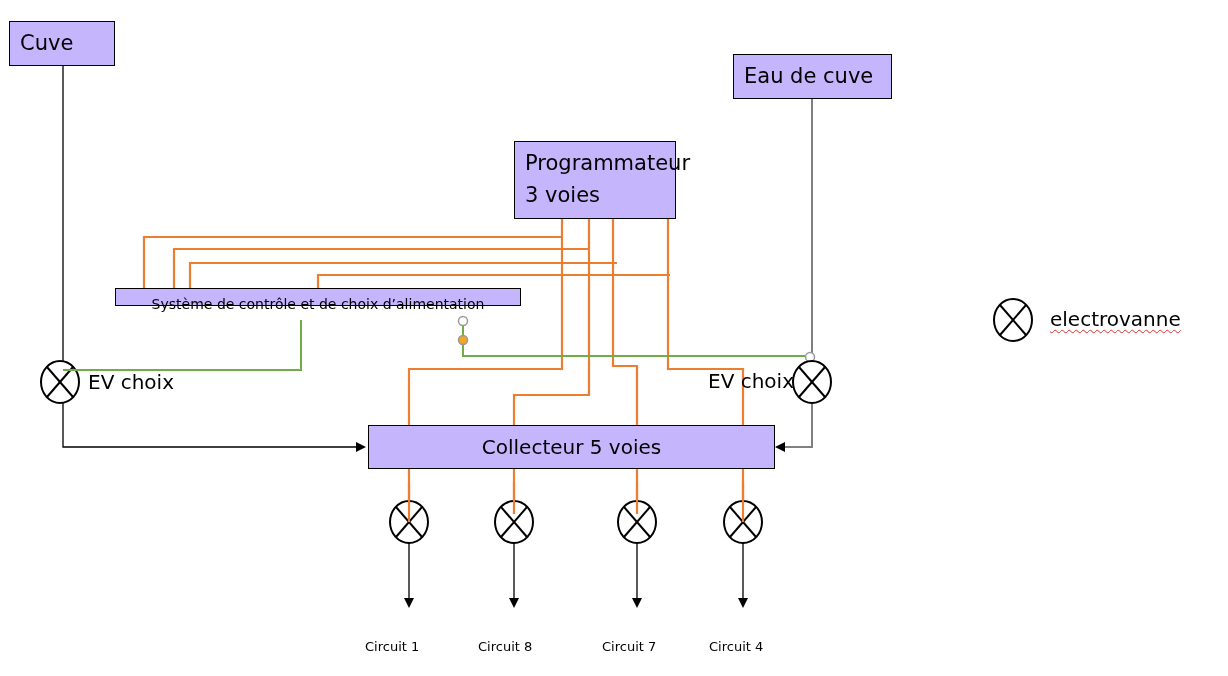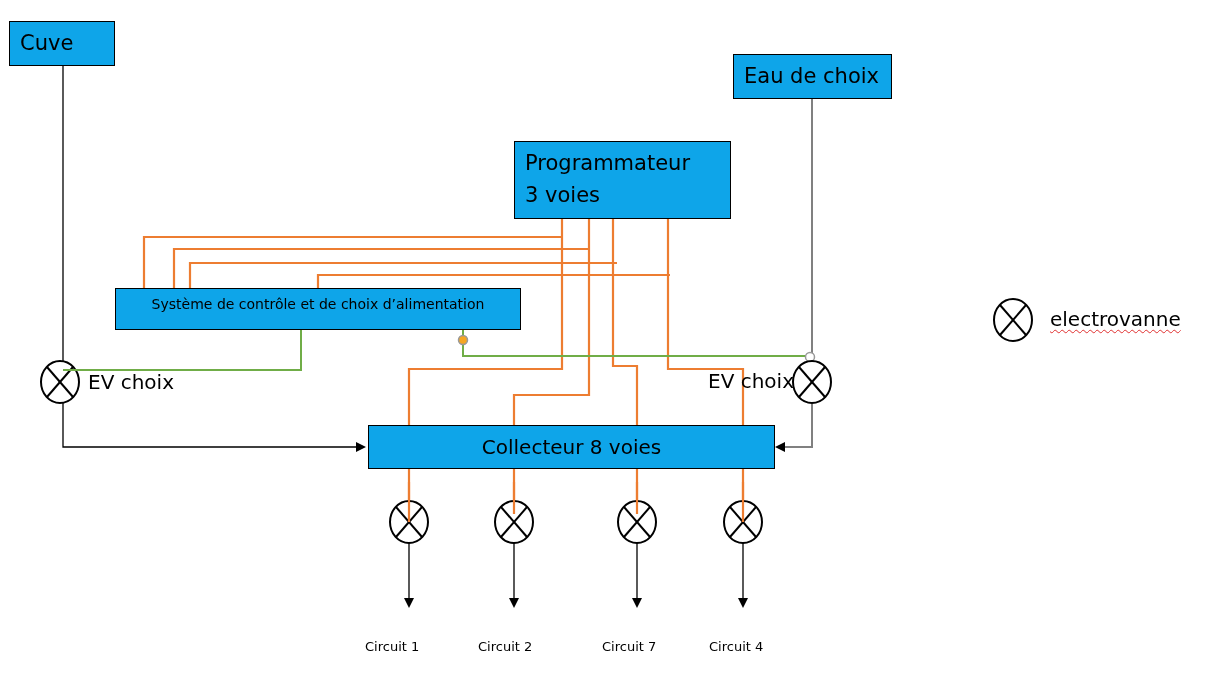--- a/index.html
+++ b/index.html
@@ -1,19 +1,19 @@
 <!DOCTYPE html>
 <html><head>
 <meta charset="utf-8">
 <style>
   html, body { margin: 0; padding: 0; background: #ffffff; }
   body { width: 1228px; height: 676px; position: relative; overflow: hidden;
          font-family: "DejaVu Sans", sans-serif; color: #000; }
   svg { position: absolute; left: 0; top: 0; }
-  .box { position: absolute; box-sizing: border-box; border: 1px solid #000; background: #0ea5e9; }
+  .box { position: absolute; box-sizing: border-box; border: 1px solid #000; background: #c4b5fd; }
   .lbl { position: absolute; white-space: nowrap; }
   .t24 { font-size: 21px; }
   .t20 { font-size: 20px; text-align: right; }
   .t13 { font-size: 13px; }
   .t14 { font-size: 14px; }
   .squiggle { text-decoration: underline wavy #e03030; text-decoration-thickness: 1px; text-underline-offset: 3px; }
 </style>
 </head>
 <body>
 
@@ -108,37 +108,37 @@
     <line x1="-13" y1="-15" x2="13" y2="15" stroke="#000" stroke-width="2"></line>
     <line x1="13" y1="-15" x2="-13" y2="15" stroke="#000" stroke-width="2"></line>
   </g>
 </svg>
 
 <div class="box" style="left:9px;top:21px;width:106px;height:45px;">
   <span class="lbl t24" style="left:10px;top:9px;">Cuve</span>
 </div>
 
 <div class="box" style="left:733px;top:54px;width:159px;height:45px;">
-  <span class="lbl t24" style="left:10px;top:9px;">Eau de choix</span>
+  <span class="lbl t24" style="left:10px;top:9px;">Eau de cuve</span>
 </div>
 
-<div class="box" style="left:514px;top:141px;width:217px;height:78px;">
+<div class="box" style="left:514px;top:141px;width:162px;height:78px;">
   <span class="lbl t24" style="left:10px;top:9px;">Programmateur</span>
   <span class="lbl t24" style="left:10px;top:41px;">3 voies</span>
 </div>
 
-<div class="box" style="left:115px;top:288px;width:406px;height:42px;">
+<div class="box" style="left:115px;top:288px;width:406px;height:18px;">
   <span class="lbl t14" style="left:0;right:0;top:7px;text-align:center;">Système de contrôle et de choix d’alimentation</span>
 </div>
 
 <div class="box" style="left:368px;top:425px;width:407px;height:44px;">
-  <span class="lbl t20" style="left:0;right:0;top:9px;text-align:center;">Collecteur 8 voies</span>
+  <span class="lbl t20" style="left:0;right:0;top:9px;text-align:center;">Collecteur 5 voies</span>
 </div>
 
 <span class="lbl t20" style="left:88px;top:370px;">EV choix</span>
 <span class="lbl t20" style="left:708px;top:369px;">EV choix</span>
 
 <span class="lbl t13" style="left:365px;top:639px;">Circuit 1</span>
-<span class="lbl t13" style="left:478px;top:639px;">Circuit 2</span>
+<span class="lbl t13" style="left:478px;top:639px;">Circuit 8</span>
 <span class="lbl t13" style="left:602px;top:639px;">Circuit 7</span>
 <span class="lbl t13" style="left:709px;top:639px;">Circuit 4</span>
 
 <span class="lbl t20 squiggle" style="left:1050px;top:307px;">electrovanne</span>
 
 </body></html>

